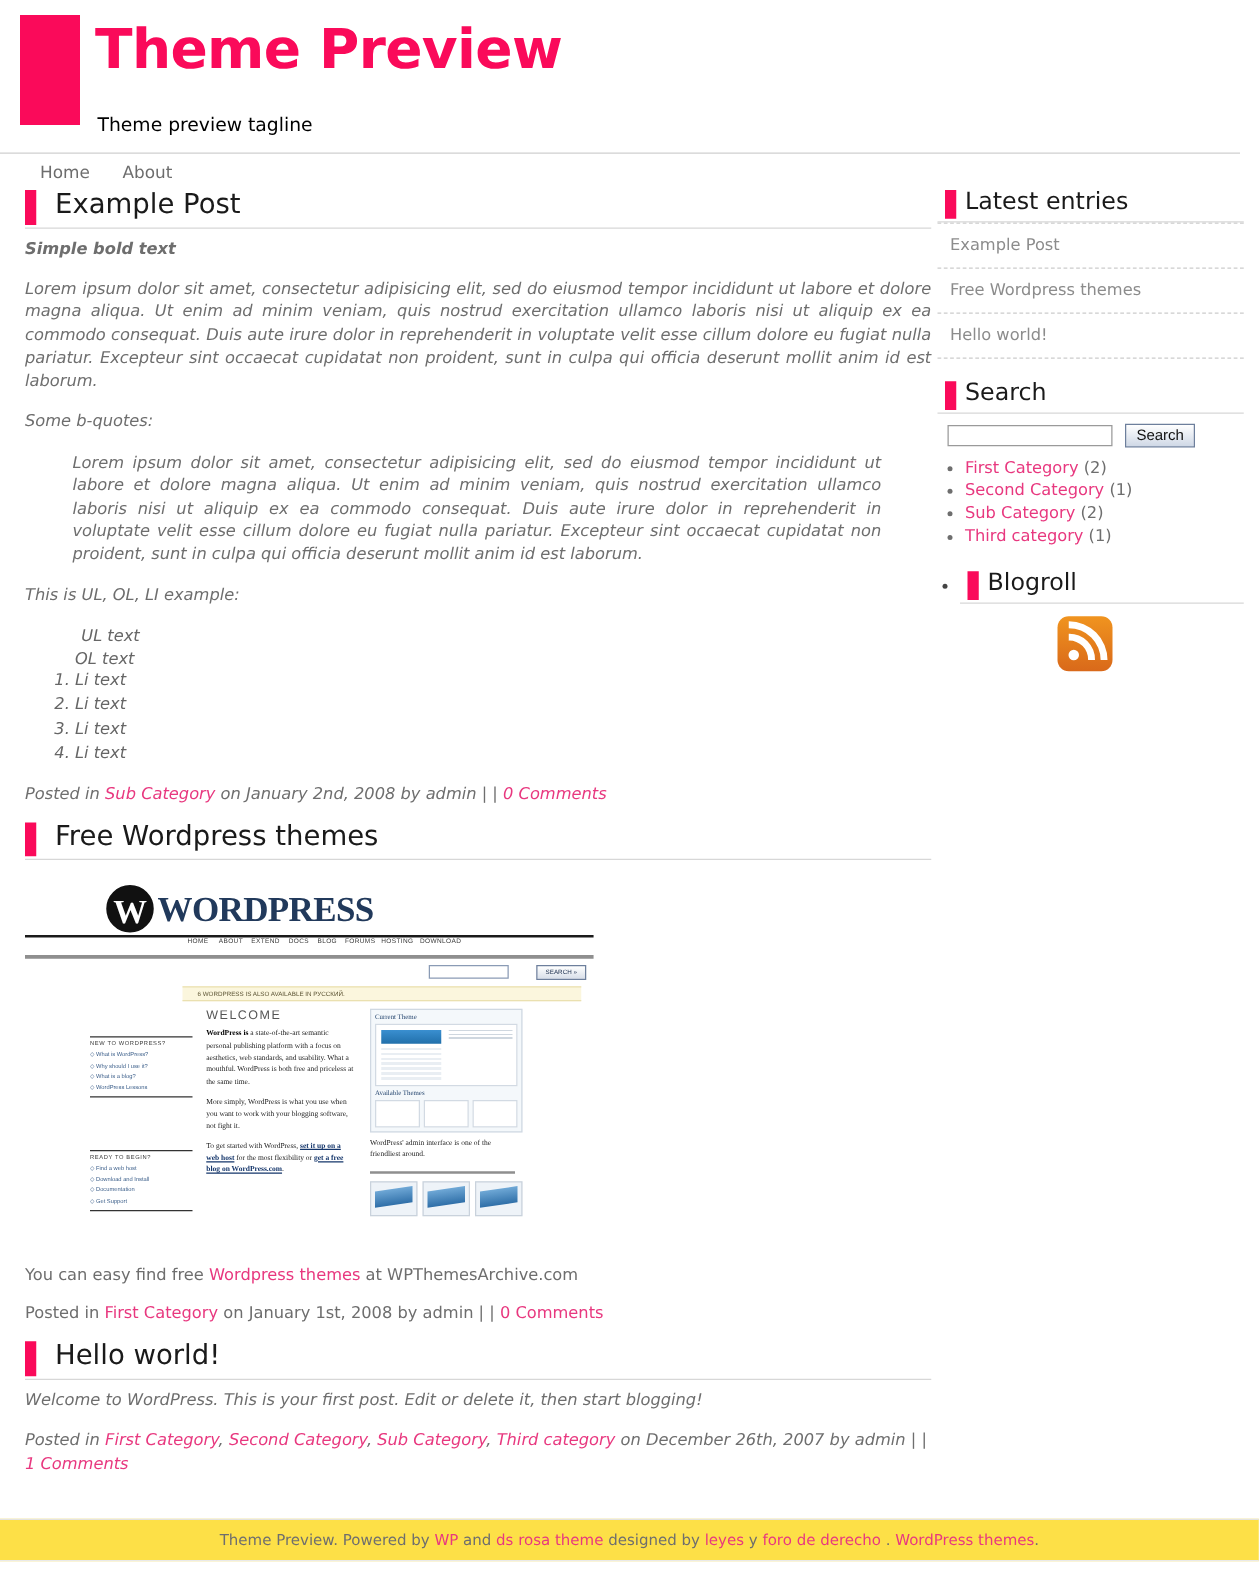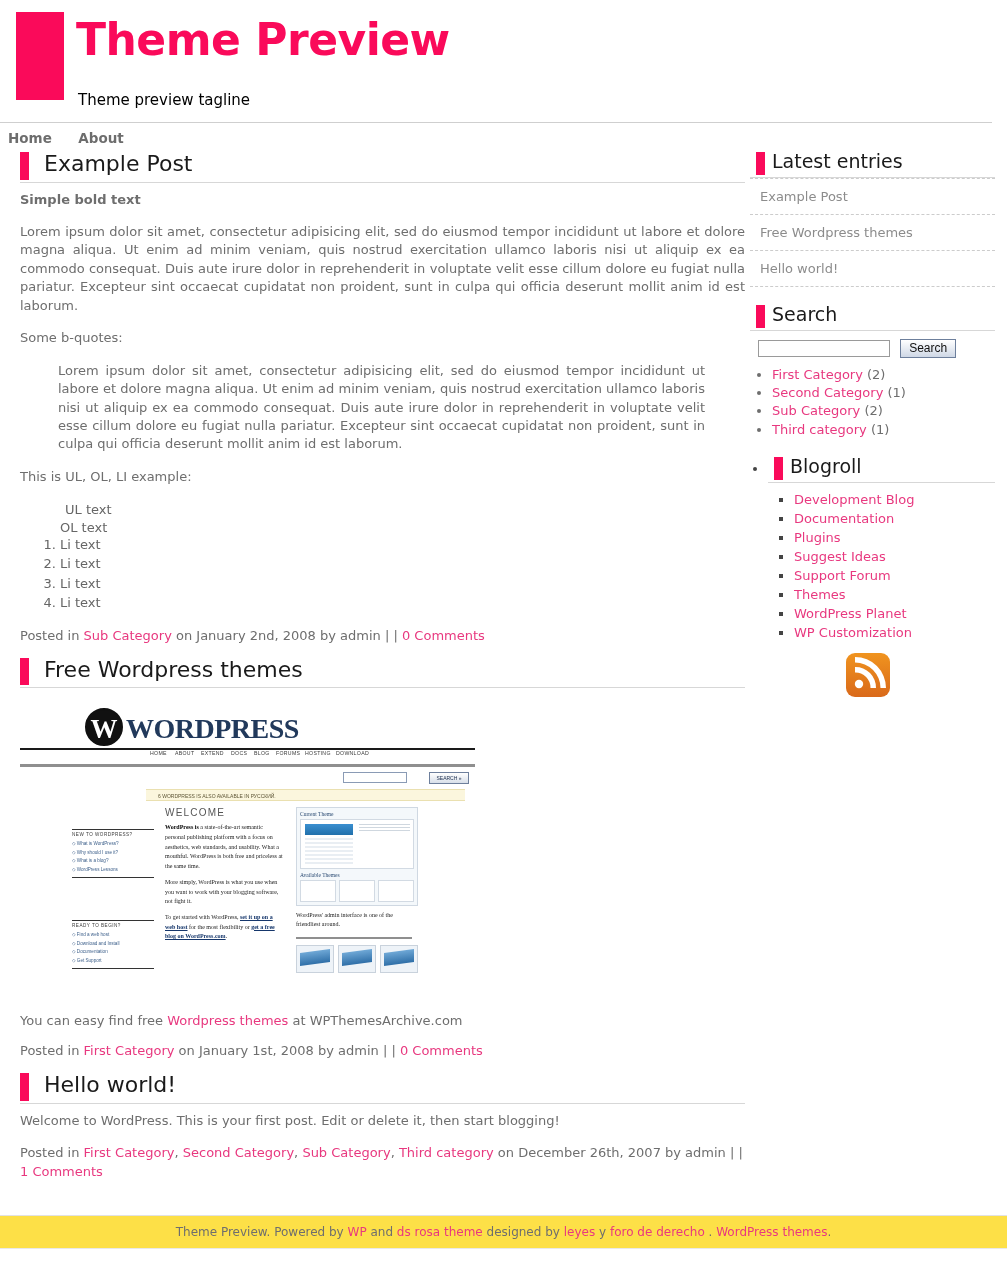--- a/index.html
+++ b/index.html
@@ -52,25 +52,24 @@
     font-size: 15px;
     color: #000000;
     line-height: 1;
     margin-top: 13px;
   }
 
   
   .nav {
     border-top: 1px solid #cfcfcf;
     height: 28px;
-    padding-left: 8px;
+    padding-left: 32px;
     padding-top: 7px;
     box-sizing: border-box;
     margin-right: 15px;
-    font-weight: bold;
   }
   .nav a {
     color: #6d6d6d;
     text-decoration: none;
     font-size: 13.5px;
     margin-right: 22px;
   }
 
   
   .wrap {
@@ -128,21 +127,21 @@
     position: absolute;
     left: 6px;
     top: 2px;
     bottom: 2px;
     width: 9px;
     background: #fa0a5a;
   }
 
   
   .post { margin-bottom: 4px; }
-  .post-body { padding-top: 8px; }
+  .post-body { padding-top: 8px; font-style: italic; }
   .post-body p {
     margin: 0 0 14px 0;
     text-align: justify;
     line-height: 1.42;
     color: #6e6e6e;
     font-size: 13px;
   }
   .bold-line {
     font-weight: bold;
     color: #555555;
@@ -674,30 +673,20 @@
           <li><a href="#">Sub Category</a> <span class="cat-count">(2)</span></li>
           <li><a href="#">Third category</a> <span class="cat-count">(1)</span></li>
         </ul>
       </div>
 
 
       <div class="widget">
         <ul class="blogroll-outer">
           <li>
             <h3 class="widget-title">Blogroll</h3>
-            <ul class="blogroll-inner">
-              <li><a href="#">Development Blog</a></li>
-              <li><a href="#">Documentation</a></li>
-              <li><a href="#">Plugins</a></li>
-              <li><a href="#">Suggest Ideas</a></li>
-              <li><a href="#">Support Forum</a></li>
-              <li><a href="#">Themes</a></li>
-              <li><a href="#">WordPress Planet</a></li>
-              <li><a href="#">WP Customization</a></li>
-            </ul>
             <div class="rss-wrap">
               <a href="#" class="rss-icon">
                 <svg width="44" height="44" viewBox="0 0 44 44" aria-hidden="true">
                   <circle cx="13" cy="31" r="4.2" fill="#ffffff"></circle>
                   <path d="M9 19.5 A15 15 0 0 1 24.5 35 L30 35 A20.5 20.5 0 0 0 9 14 Z" fill="#ffffff"></path>
                   <path d="M9 9.5 A25.5 25.5 0 0 1 34.5 35 L40 35 A31 31 0 0 0 9 4 Z" fill="#ffffff"></path>
                 </svg>
               </a>
             </div>
           </li>

